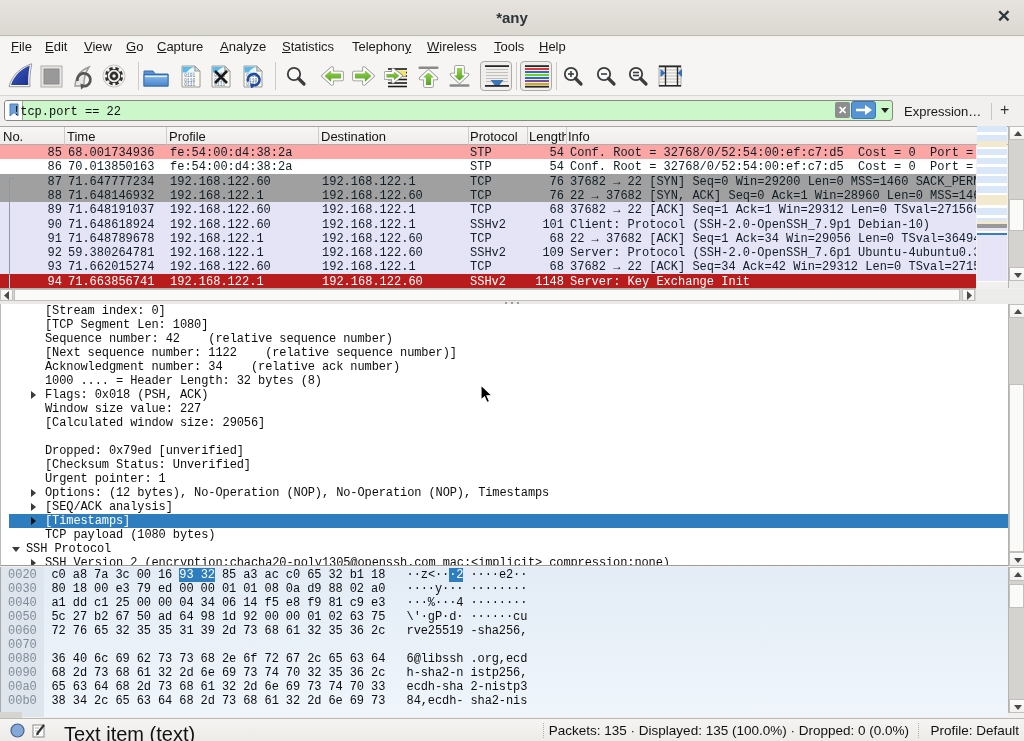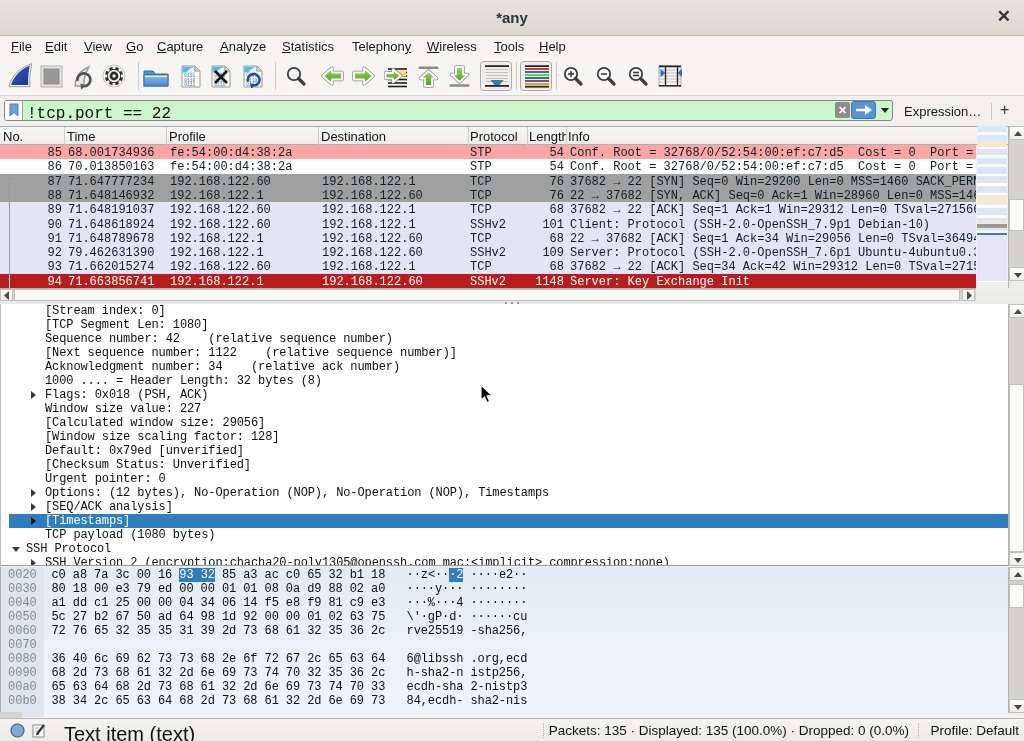--- a/index.html
+++ b/index.html
@@ -12,21 +12,21 @@
 #menubar span{position:absolute;top:2px}
 
 #toolbar{position:absolute;left:0;top:57px;width:1024px;height:39px;background:#f6f5f3;border-bottom:1px solid #d8d5d1}
 #toolbar svg{position:absolute;top:7px}
 .tsep{position:absolute;top:5px;width:1px;height:28px;background:#cfccc7}
 .pressedbtn{position:absolute;top:4px;height:30px;border:1px solid #ada9a4;border-radius:4px;background:#f0eeec}
 
 #filterbar{position:absolute;left:0;top:96px;width:1024px;height:31px;background:#f1f0ee}
 #finput{position:absolute;left:4px;top:4px;width:889px;height:21px;border:1px solid #8a8781;border-radius:3px;background:#cbf7cb;overflow:hidden}
 #fbook{position:absolute;left:0;top:0;width:18px;height:19px;background:#fdfdfd;border-right:1px solid #a5a29b}
-#ftext{position:absolute;left:22px;top:4px;font-size:16px;color:#0d0d0d}
+#ftext{position:absolute;left:8px;top:4px;font-size:12px;color:#0d0d0d}
 #fx{position:absolute;left:830px;top:1px;width:15px;height:16px;background:#8d8d8d;border-radius:2px;color:#fff;font-size:11px;font-weight:bold;text-align:center;line-height:16px}
 #fgo{position:absolute;left:846px;top:0px;width:25px;height:18px;background:#5694d6;border:1px solid #4076ae;border-radius:3px}
 #fcaret{position:absolute;left:876px;top:7px;width:0;height:0;border-left:4px solid transparent;border-right:4px solid transparent;border-top:5px solid #222}
 #fexpr{position:absolute;left:904px;top:8px;font-size:13px;color:#1a1a1a}
 #fsep{position:absolute;left:991px;top:7px;width:1px;height:17px;background:#c9c6c2}
 #fplus{position:absolute;left:1000px;top:5px;font-size:16px;color:#333}
 
 #plheader{position:absolute;left:0;top:126px;width:1024px;height:19px;background:linear-gradient(#f7f6f5,#eeedeb);border-top:1px solid #a7a5a1;border-bottom:1px solid #b1aeaa;font-size:13px;color:#141414}
 #plheader span{position:absolute;top:2px}
 .hsep{position:absolute;top:0;width:1px;height:18px;background:#cfccc8}
@@ -332,21 +332,21 @@
     <div class="hsep" style="left:566px"></div>
 </div>
 <div id="plist">
     <div class="prow" style="top:0px;height:14px;background:#fca5a5;color:#101e26"><span class="c-no">85</span><span class="c-t">68.001734936</span><span class="c-s">fe:54:00:d4:38:2a</span><span class="c-d"></span><span class="c-p">STP</span><span class="c-l">54</span><span class="c-i">Conf. Root = 32768/0/52:54:00:ef:c7:d5  Cost = 0  Port = 0x8001</span></div>
     <div class="prow" style="top:14px;height:15px;background:#ffffff;color:#101e26"><span class="c-no">86</span><span class="c-t">70.013850163</span><span class="c-s">fe:54:00:d4:38:2a</span><span class="c-d"></span><span class="c-p">STP</span><span class="c-l">54</span><span class="c-i">Conf. Root = 32768/0/52:54:00:ef:c7:d5  Cost = 0  Port = 0x8001</span></div>
     <div class="prow" style="top:29px;height:14px;background:#a0a0a0;color:#101e26"><span class="c-no">87</span><span class="c-t">71.647777234</span><span class="c-s">192.168.122.60</span><span class="c-d">192.168.122.1</span><span class="c-p">TCP</span><span class="c-l">76</span><span class="c-i">37682 → 22 [SYN] Seq=0 Win=29200 Len=0 MSS=1460 SACK_PERM=1 TSv</span></div>
     <div class="prow" style="top:43px;height:14px;background:#a0a0a0;color:#101e26"><span class="c-no">88</span><span class="c-t">71.648146932</span><span class="c-s">192.168.122.1</span><span class="c-d">192.168.122.60</span><span class="c-p">TCP</span><span class="c-l">76</span><span class="c-i">22 → 37682 [SYN, ACK] Seq=0 Ack=1 Win=28960 Len=0 MSS=1460 SAC</span></div>
     <div class="prow" style="top:57px;height:15px;background:#e5e4f7;color:#101e26"><span class="c-no">89</span><span class="c-t">71.648191037</span><span class="c-s">192.168.122.60</span><span class="c-d">192.168.122.1</span><span class="c-p">TCP</span><span class="c-l">68</span><span class="c-i">37682 → 22 [ACK] Seq=1 Ack=1 Win=29312 Len=0 TSval=2715662288</span></div>
     <div class="prow" style="top:72px;height:14px;background:#e5e4f7;color:#101e26"><span class="c-no">90</span><span class="c-t">71.648618924</span><span class="c-s">192.168.122.60</span><span class="c-d">192.168.122.1</span><span class="c-p">SSHv2</span><span class="c-l">101</span><span class="c-i">Client: Protocol (SSH-2.0-OpenSSH_7.9p1 Debian-10)</span></div>
     <div class="prow" style="top:86px;height:14px;background:#e5e4f7;color:#101e26"><span class="c-no">91</span><span class="c-t">71.648789678</span><span class="c-s">192.168.122.1</span><span class="c-d">192.168.122.60</span><span class="c-p">TCP</span><span class="c-l">68</span><span class="c-i">22 → 37682 [ACK] Seq=1 Ack=34 Win=29056 Len=0 TSval=364946225</span></div>
-    <div class="prow" style="top:100px;height:14px;background:#e5e4f7;color:#101e26"><span class="c-no">92</span><span class="c-t">79.462631390</span><span class="c-s">192.168.122.1</span><span class="c-d">192.168.122.60</span><span class="c-p">SSHv2</span><span class="c-l">109</span><span class="c-i">Server: Protocol (SSH-2.0-OpenSSH_7.6p1 Ubuntu-4ubuntu0.3)</span></div>
+    <div class="prow" style="top:100px;height:14px;background:#e5e4f7;color:#101e26"><span class="c-no">92</span><span class="c-t">59.380264781</span><span class="c-s">192.168.122.1</span><span class="c-d">192.168.122.60</span><span class="c-p">SSHv2</span><span class="c-l">109</span><span class="c-i">Server: Protocol (SSH-2.0-OpenSSH_7.6p1 Ubuntu-4ubuntu0.3)</span></div>
     <div class="prow" style="top:114px;height:15px;background:#e5e4f7;color:#101e26"><span class="c-no">93</span><span class="c-t">71.662015274</span><span class="c-s">192.168.122.60</span><span class="c-d">192.168.122.1</span><span class="c-p">TCP</span><span class="c-l">68</span><span class="c-i">37682 → 22 [ACK] Seq=34 Ack=42 Win=29312 Len=0 TSval=27156623</span></div>
     <div class="prow" style="top:129px;height:32px;background:#b91c1c;color:#ffffff"><span class="c-no">94</span><span class="c-t">71.663856741</span><span class="c-s">192.168.122.1</span><span class="c-d">192.168.122.60</span><span class="c-p">SSHv2</span><span class="c-l">1148</span><span class="c-i">Server: Key Exchange Init</span></div>
     <div style="position:absolute;left:9px;top:33px;width:1px;height:97px;background:#8b9aa4"></div>
     <div style="position:absolute;left:9px;top:130px;width:1px;height:14px;background:#e8f2fa"></div>
     <div style="position:absolute;left:9px;top:33px;width:5px;height:1px;background:#8b9aa4"></div>
   </div>
 <div id="minimap">
     <div style="position:absolute;left:0;top:0px;width:30px;height:6px;background:#d9e7f9"></div>
     <div style="position:absolute;left:0;top:6px;width:30px;height:3px;background:#fff"></div>
     <div style="position:absolute;left:0;top:9px;width:30px;height:6px;background:#d9e7f9"></div>
@@ -402,24 +402,23 @@
 <div id="detail">
     <div class="drow" style="top:0px"><span style="position:absolute;left:44px">[Stream index: 0]</span></div>
     <div class="drow" style="top:14px"><span style="position:absolute;left:44px">[TCP Segment Len: 1080]</span></div>
     <div class="drow" style="top:28px"><span style="position:absolute;left:44px">Sequence number: 42    (relative sequence number)</span></div>
     <div class="drow" style="top:42px"><span style="position:absolute;left:44px">[Next sequence number: 1122    (relative sequence number)]</span></div>
     <div class="drow" style="top:56px"><span style="position:absolute;left:44px">Acknowledgment number: 34    (relative ack number)</span></div>
     <div class="drow" style="top:70px"><span style="position:absolute;left:44px">1000 .... = Header Length: 32 bytes (8)</span></div>
     <div class="drow" style="top:84px"><div class="exp" style="left:30px"></div><span style="position:absolute;left:44px">Flags: 0x018 (PSH, ACK)</span></div>
     <div class="drow" style="top:98px"><span style="position:absolute;left:44px">Window size value: 227</span></div>
     <div class="drow" style="top:112px"><span style="position:absolute;left:44px">[Calculated window size: 29056]</span></div>
-    <div class="drow" style="top:126px"><span style="position:absolute;left:44px">[Window size scaling factor: 128]</span></div>
-    <div class="drow" style="top:140px"><span style="position:absolute;left:44px">Default: 0x79ed [unverified]</span></div>
+    <div class="drow" style="top:140px"><span style="position:absolute;left:44px">Dropped: 0x79ed [unverified]</span></div>
     <div class="drow" style="top:154px"><span style="position:absolute;left:44px">[Checksum Status: Unverified]</span></div>
-    <div class="drow" style="top:168px"><span style="position:absolute;left:44px">Urgent pointer: 0</span></div>
+    <div class="drow" style="top:168px"><span style="position:absolute;left:44px">Urgent pointer: 1</span></div>
     <div class="drow" style="top:182px"><div class="exp" style="left:30px"></div><span style="position:absolute;left:44px">Options: (12 bytes), No-Operation (NOP), No-Operation (NOP), Timestamps</span></div>
     <div class="drow" style="top:196px"><div class="exp" style="left:30px"></div><span style="position:absolute;left:44px">[SEQ/ACK analysis]</span></div>
     <div class="drow dsel" style="top:210px"><div class="exp" style="left:22px;border-left-color:#111"></div><span style="position:absolute;left:36px">[Timestamps]</span></div>
     <div class="drow" style="top:224px"><span style="position:absolute;left:44px">TCP payload (1080 bytes)</span></div>
     <div class="drow" style="top:238px"><div class="expd" style="left:11px"></div><span style="position:absolute;left:25px">SSH Protocol</span></div>
     <div class="drow" style="top:252px"><div class="exp" style="left:30px"></div><span style="position:absolute;left:44px">SSH Version 2 (encryption:chacha20-poly1305@openssh.com mac:&lt;implicit&gt; compression:none)</span></div>
   </div>
 <div id="dvs">
 <div class="sbtn" style="top:0">
       <div class="tri-u"></div>

